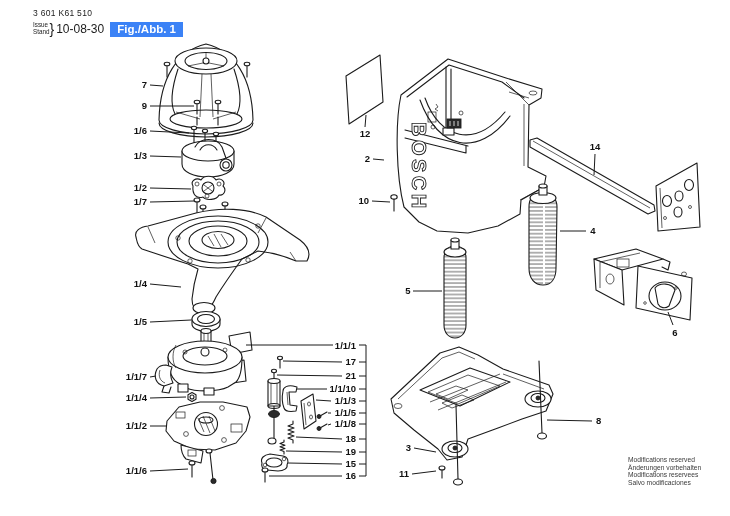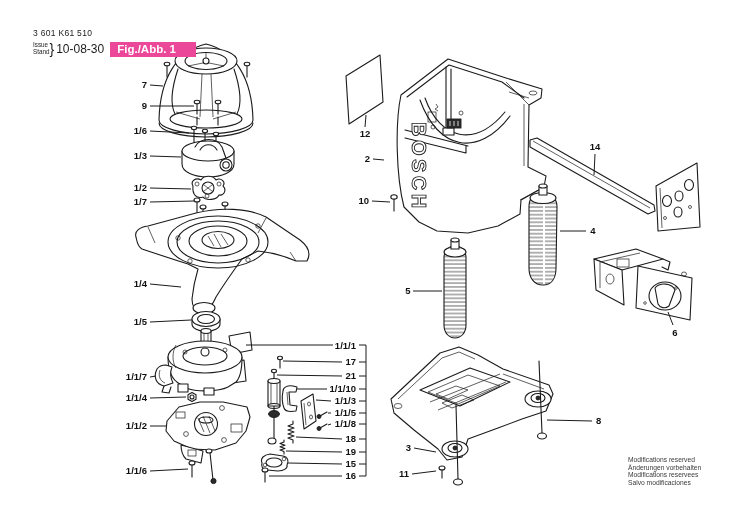--- a/index.html
+++ b/index.html
@@ -6,27 +6,27 @@
   .stage{position:relative;width:730px;height:516px;background:#fff;overflow:hidden;
          font-family:"Liberation Sans",sans-serif;}
   svg{position:absolute;left:0;top:0;}
   .ln{stroke:#1b1b1b;stroke-width:1.1;fill:none;stroke-linecap:round;stroke-linejoin:round;}
   .fw{stroke:#1b1b1b;stroke-width:1.1;fill:#fff;stroke-linejoin:round;}
   .fd{stroke:#1b1b1b;stroke-width:0.9;fill:#2a2a2a;}
   .thin{stroke:#1b1b1b;stroke-width:0.7;fill:none;}
   .lead{stroke:#1b1b1b;stroke-width:1;fill:none;}
   .co{font:bold 9.5px "Liberation Sans",sans-serif;fill:#111;}
   .brand{font:bold 20px "Liberation Sans",sans-serif;fill:#fff;stroke:#222;stroke-width:0.9;letter-spacing:3.5px;}
-  .header{position:absolute;left:33px;top:28px;color:#1b1b1b;}
+  .header{position:absolute;left:33px;top:8px;color:#1b1b1b;}
   .pn{font-size:8.5px;letter-spacing:0.3px;}
   .issue-row{display:flex;align-items:center;margin-top:3px;}
   .issue-stack{display:flex;flex-direction:column;font-size:6.3px;line-height:6.8px;}
   .brace{font-size:14px;font-weight:300;margin:0 2px 0 0;}
   .date{font-size:12px;margin-right:6px;}
-  .figbox{background:#ec4899;color:#fff;font-size:11.5px;font-weight:bold;padding:1px 20px 2px 7px;}
+  .figbox{background:#3b82f6;color:#fff;font-size:11.5px;font-weight:bold;padding:1px 7px 2px 7px;}
   .footer{position:absolute;left:628px;top:456px;font-size:6.7px;line-height:7.6px;color:#3a3a3a;}
 </style>
 </head>
 <body>
 
 <div class="stage">
 
 <svg width="730" height="516" viewBox="0 0 730 516">
   <defs>
     <pattern id="ribs" width="34" height="3.8" patternUnits="userSpaceOnUse">

